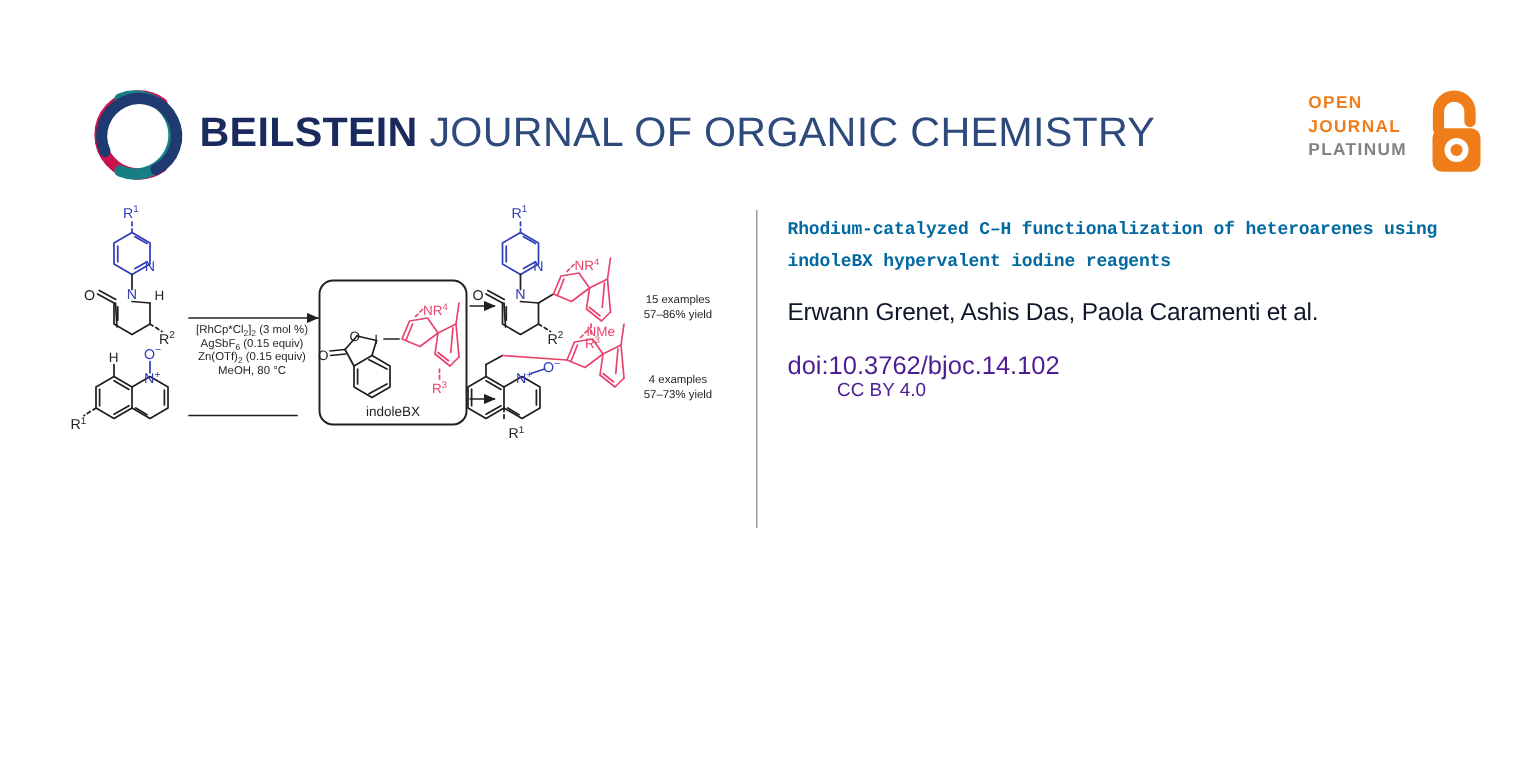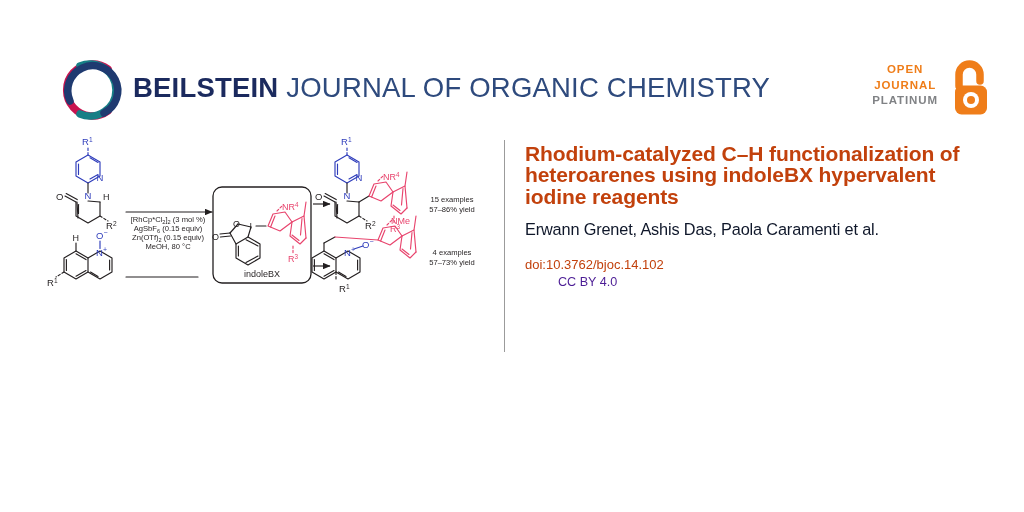--- a/index.html
+++ b/index.html
@@ -47,21 +47,21 @@
 
   
   #oa-badge {
     position: absolute;
     left: 866px; top: 60px;
     width: 130px; height: 62px;
   }
   #oa-text {
     position: absolute;
     right: 58px; top: 2px;
-    text-align: center;
+    text-align: left;
     font-size: 11.5px;
     font-weight: bold;
     letter-spacing: 0.9px;
     line-height: 15.5px;
   }
   #oa-text .oa-orange { color: #ef7d19; }
   #oa-text .oa-gray { color: #808285; display:block; }
   #oa-lock {
     position: absolute;
     right: 0px; top: 0px;
@@ -76,48 +76,49 @@
     background: #9b9b9b;
   }
 
   
   #article-meta {
     position: absolute;
     left: 525px; top: 143px;
     width: 460px;
   }
   #article-title {
-    color: #c2410c;
+    color: #0369a1;
     font-weight: bold;
-    font-size: 21px;
+    font-size: 12px;
     line-height: 21.4px;
     letter-spacing: -0.1px;
     margin: 0;
+    font-family: Liberation Mono, monospace;
   }
   #article-authors {
     margin-top: 12px;
     font-size: 16.3px;
     line-height: 20px;
     color: #0f172a;
     letter-spacing: -0.15px;
   }
   #article-citation {
     margin-top: 26px;
     font-size: 12.4px;
     line-height: 16px;
     color: #1a1a1a;
   }
   #article-citation .cit-journal { font-style: italic; }
   #article-citation .cit-year { font-weight: bold; }
   #article-citation .cit-vol { font-style: italic; }
   #article-doi {
     margin-top: 17px;
-    font-size: 13px;
+    font-size: 17px;
     line-height: 17.5px;
-    color: #c2410c;
+    color: #4c1d95;
   }
   #article-license {
     font-size: 12.6px;
     line-height: 17.5px;
     color: #4c1d95;
     margin-left: 33px;
   }
 
   
   #scheme {

